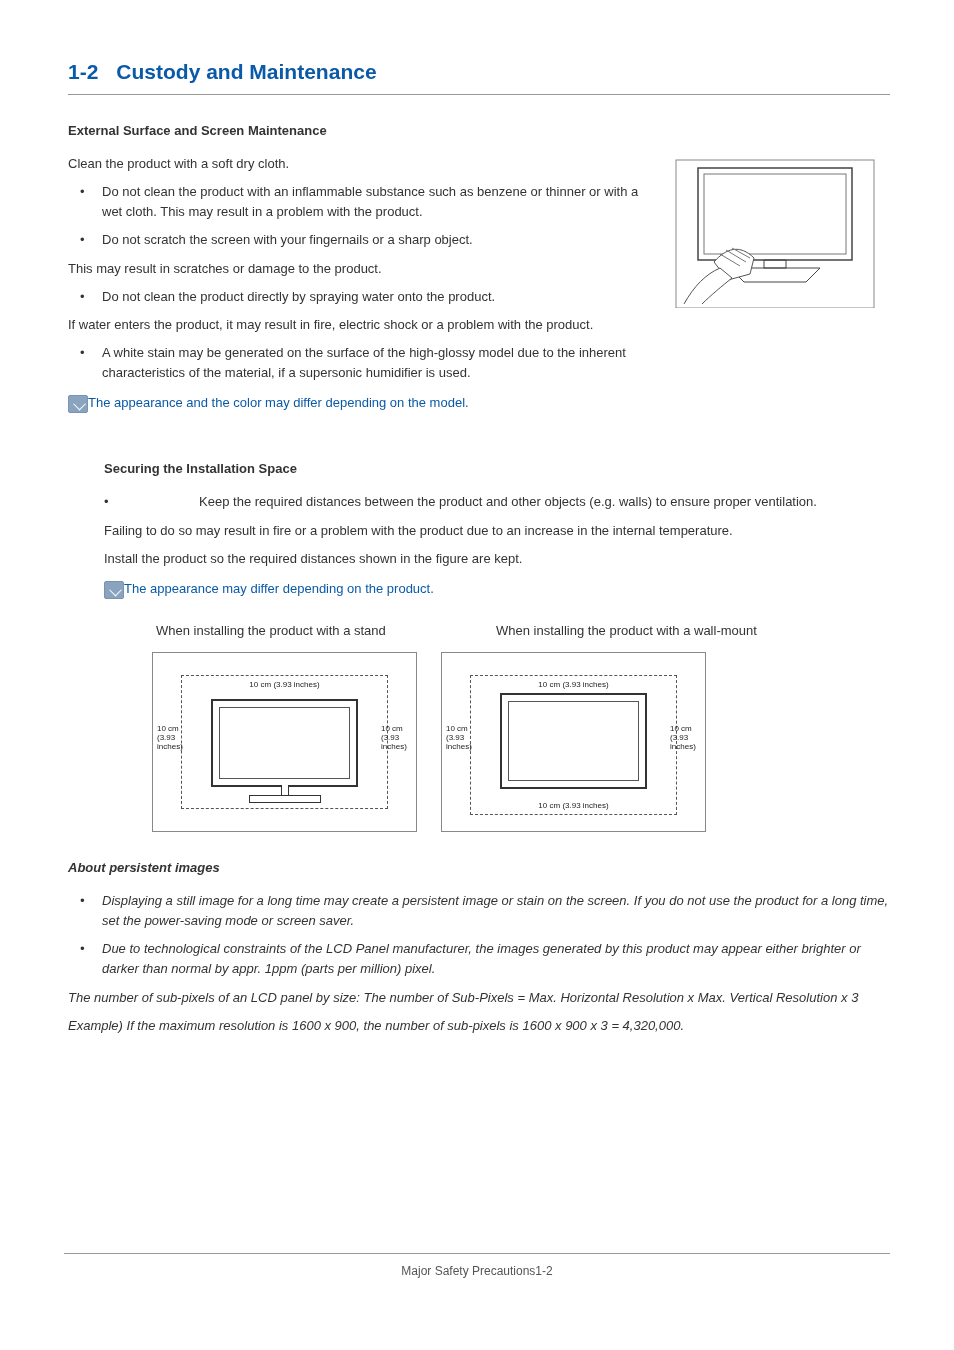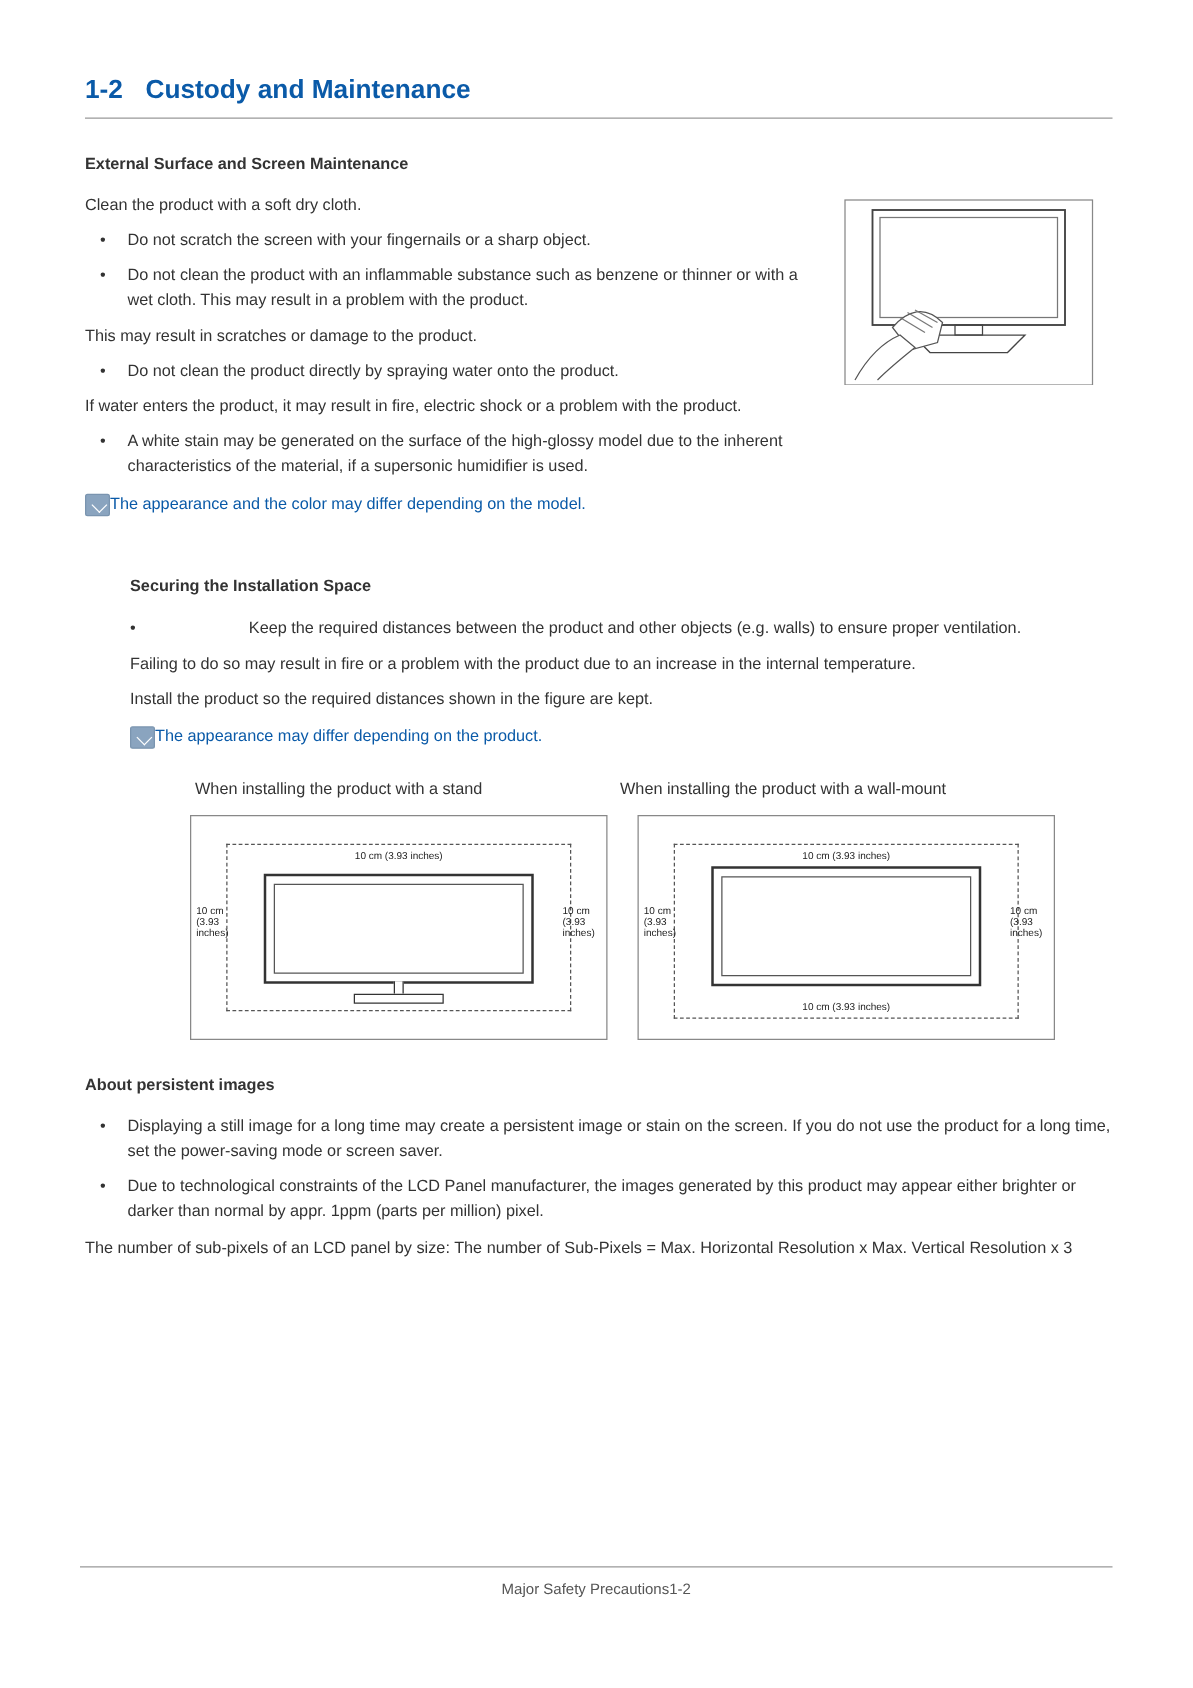--- a/index.html
+++ b/index.html
@@ -16,56 +16,56 @@
   ul.bullets { list-style: none; padding-left: 22px; margin-bottom: 4px; }
   ul.bullets li { position: relative; font-size: 13px; line-height: 1.55; margin-bottom: 8px; padding-left: 12px; }
   ul.bullets li::before { content: "•"; position: absolute; left: -10px; top: 0; }
   .note-row { display: flex; align-items: center; margin-top: 10px; }
   .note-icon { width: 20px; height: 18px; background: #8aa4bf; border: 1px solid #7a94af; border-radius: 2px; position: relative; flex: 0 0 20px; margin-top: 2px; }
   .note-icon::after { content: ""; position: absolute; right: 3px; bottom: 2px; width: 8px; height: 8px; border-right: 1px solid #fff; border-bottom: 1px solid #fff; transform: rotate(45deg) translate(-1px,-1px); }
   .note-text { color: #0a5aa8; font-size: 13px; line-height: 1.55; }
   .install-captions { display: flex; gap: 60px; margin: 24px 0 14px 52px; }
   .install-captions div { font-size: 13px; width: 280px; }
   .install-figs { display: flex; gap: 24px; margin-left: 48px; }
-  .fig-box { width: 334px; height: 180px; border: 1px solid #888; position: relative; }
+  .fig-box { width: 265px; height: 180px; border: 1px solid #888; position: relative; }
   .dashed-room { position: absolute; left: 28px; top: 22px; right: 28px; bottom: 22px; border: 1px dashed #555; }
   .dashed-room.wall { bottom: 16px; }
   .monitor-in-room { position: absolute; left: 58px; top: 46px; right: 58px; height: 88px; border: 2px solid #333; background: #fff; }
   .monitor-inner { position: absolute; left: 6px; top: 6px; right: 6px; bottom: 6px; border: 1px solid #555; }
   .stand-bar { position: absolute; left: 50%; transform: translateX(-50%); bottom: -10px; width: 8px; height: 10px; background: #fff; border-left: 1px solid #333; border-right: 1px solid #333; }
   .stand-base { position: absolute; left: 50%; transform: translateX(-50%); bottom: -18px; width: 72px; height: 8px; border: 1px solid #333; background: #fff; }
   .fig-label { position: absolute; font-size: 8px; line-height: 1.1; color: #222; }
   .fig-label.top { left: 50%; transform: translateX(-50%); top: 28px; }
   .fig-label.left { left: 4px; top: 72px; width: 30px; text-align: left; }
   .fig-label.right { right: 3px; top: 72px; width: 32px; text-align: left; }
   .fig-label.bottom { left: 50%; transform: translateX(-50%); bottom: 20px; }
   .sec2 { margin-top: 48px; margin-left: 36px; }
-  .sec3 { margin-top: 28px; }
+  .sec3 { margin-top: 28px; font-style: italic; }
   .footer { position: absolute; left: 64px; right: 64px; bottom: 72px; border-top: 1px solid #999; padding-top: 10px; display: flex; justify-content: center; font-size: 12px; color: #555; }
   .monitor-illust { width: 210px; }
 </style>
 </head>
 <body>
 <div class="page">
 
 <div class="page-title">
   <span class="section-num">1-2</span>
   <span>Custody and Maintenance</span>
 </div>
 
 <div class="content">
 
   <div>
     <div class="bold-head">External Surface and Screen Maintenance</div>
     <div class="two-col">
       <div class="left-col">
         <div class="body-text">Clean the product with a soft dry cloth.</div>
         <ul class="bullets">
+          <li>Do not clean the product with an inflammable substance such as benzene or thinner or with a wet cloth. This may result in a problem with the product.</li>
           <li>Do not scratch the screen with your fingernails or a sharp object.</li>
-          <li>Do not clean the product with an inflammable substance such as benzene or thinner or with a wet cloth. This may result in a problem with the product.</li>
         </ul>
         <div class="body-text">This may result in scratches or damage to the product.</div>
         <ul class="bullets">
           <li>Do not clean the product directly by spraying water onto the product.</li>
         </ul>
         <div class="body-text">If water enters the product, it may result in fire, electric shock or a problem with the product.</div>
         <ul class="bullets">
           <li>A white stain may be generated on the surface of the high-glossy model due to the inherent characteristics of the material, if a supersonic humidifier is used.</li>
         </ul>
         <div class="note-row">
@@ -132,20 +132,21 @@
     </div>
   </div>
 
   <div class="sec3">
     <div class="bold-head">About persistent images</div>
     <ul class="bullets">
       <li>Displaying a still image for a long time may create a persistent image or stain on the screen. If you do not use the product for a long time, set the power-saving mode or screen saver.</li>
       <li>Due to technological constraints of the LCD Panel manufacturer, the images generated by this product may appear either brighter or darker than normal by appr. 1ppm (parts per million) pixel.</li>
     </ul>
     <div class="body-text">The number of sub-pixels of an LCD panel by size:  The number of Sub-Pixels = Max. Horizontal Resolution x Max. Vertical Resolution x 3</div>
+    <div class="body-text">Example) If the maximum resolution is 1600 x 900, the number of sub-pixels is 1600 x 900 x 3 = 4,320,000.</div>
   </div>
 </div>
 
 <div class="footer">
   <span>Major Safety Precautions</span>
   <span>1-2</span>
 </div>
 
 </div>
 

